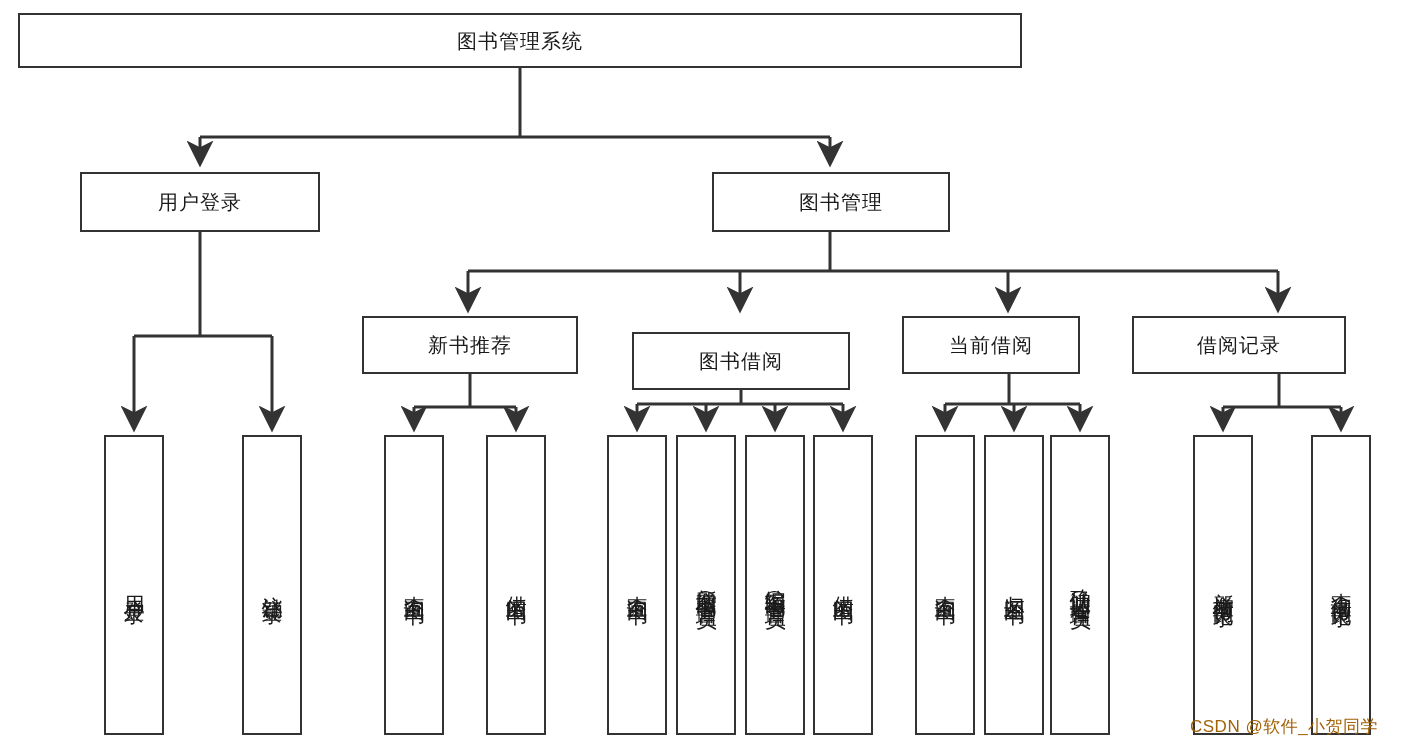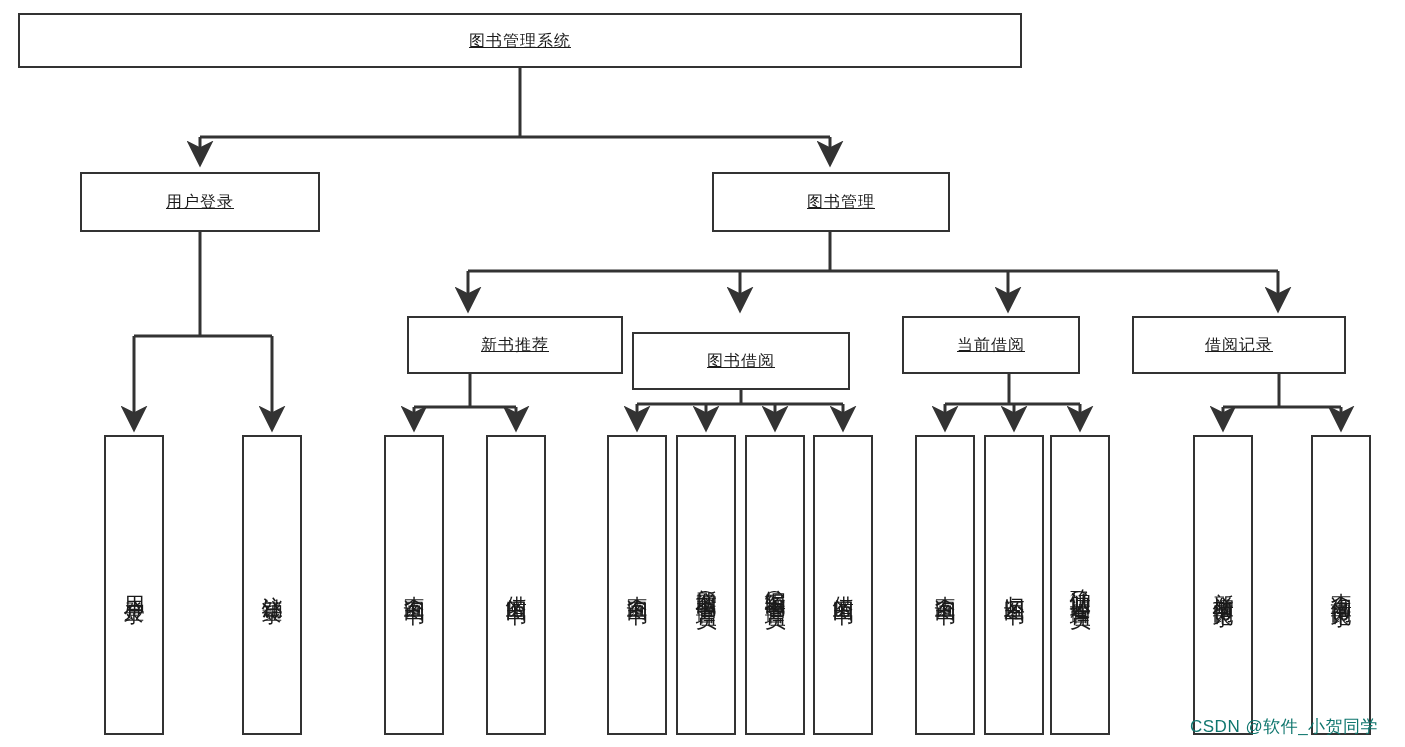--- a/index.html
+++ b/index.html
@@ -28,42 +28,41 @@
     position: absolute;
     box-sizing: border-box;
     border: 2px solid #333333;
     background: #ffffff;
     display: flex;
     align-items: center;
     justify-content: center;
     color: #1a1a1a;
   }
   .node-box.horizontal .node-label {
-    font-size: 16px;
+    font-size: 20px;
     line-height: 1.2;
     white-space: nowrap;
     letter-spacing: 1px;
-    text-decoration: underline;
   }
   .node-box.vertical {
     align-items: center;
     justify-content: center;
   }
   .node-box.vertical .node-label {
     writing-mode: vertical-rl;
     text-orientation: upright;
     font-size: 21px;
     line-height: 1.25;
     letter-spacing: 3px;
     white-space: nowrap;
     text-align: center;
   }
   .watermark {
     position: absolute;
-    color: #0f766e;
+    color: #a16207;
     font-size: 17px;
     white-space: nowrap;
     letter-spacing: 0.5px;
     pointer-events: none;
   }
 </style>
 </head>
 <body>
 
 <div id="canvas">
@@ -122,21 +121,21 @@
     <span class="node-label">图书管理系统</span>
   </div>
 
   <div class="node-box horizontal" style="left:80px; top:172px; width:240px; height:60px;">
     <span class="node-label">用户登录</span>
   </div>
   <div class="node-box horizontal" style="left:712px; top:172px; width:238px; height:60px;padding-left:20px;">
     <span class="node-label">图书管理</span>
   </div>
 
-  <div class="node-box horizontal" style="left:362px; top:316px; width:216px; height:58px;margin-left:45px;">
+  <div class="node-box horizontal" style="left:362px; top:316px; width:216px; height:58px;">
     <span class="node-label">新书推荐</span>
   </div>
   <div class="node-box horizontal" style="left:632px; top:316px; width:218px; height:58px;margin-top:16px;">
     <span class="node-label">图书借阅</span>
   </div>
   <div class="node-box horizontal" style="left:902px; top:316px; width:178px; height:58px;">
     <span class="node-label">当前借阅</span>
   </div>
   <div class="node-box horizontal" style="left:1132px; top:316px; width:214px; height:58px;">
     <span class="node-label">借阅记录</span>

